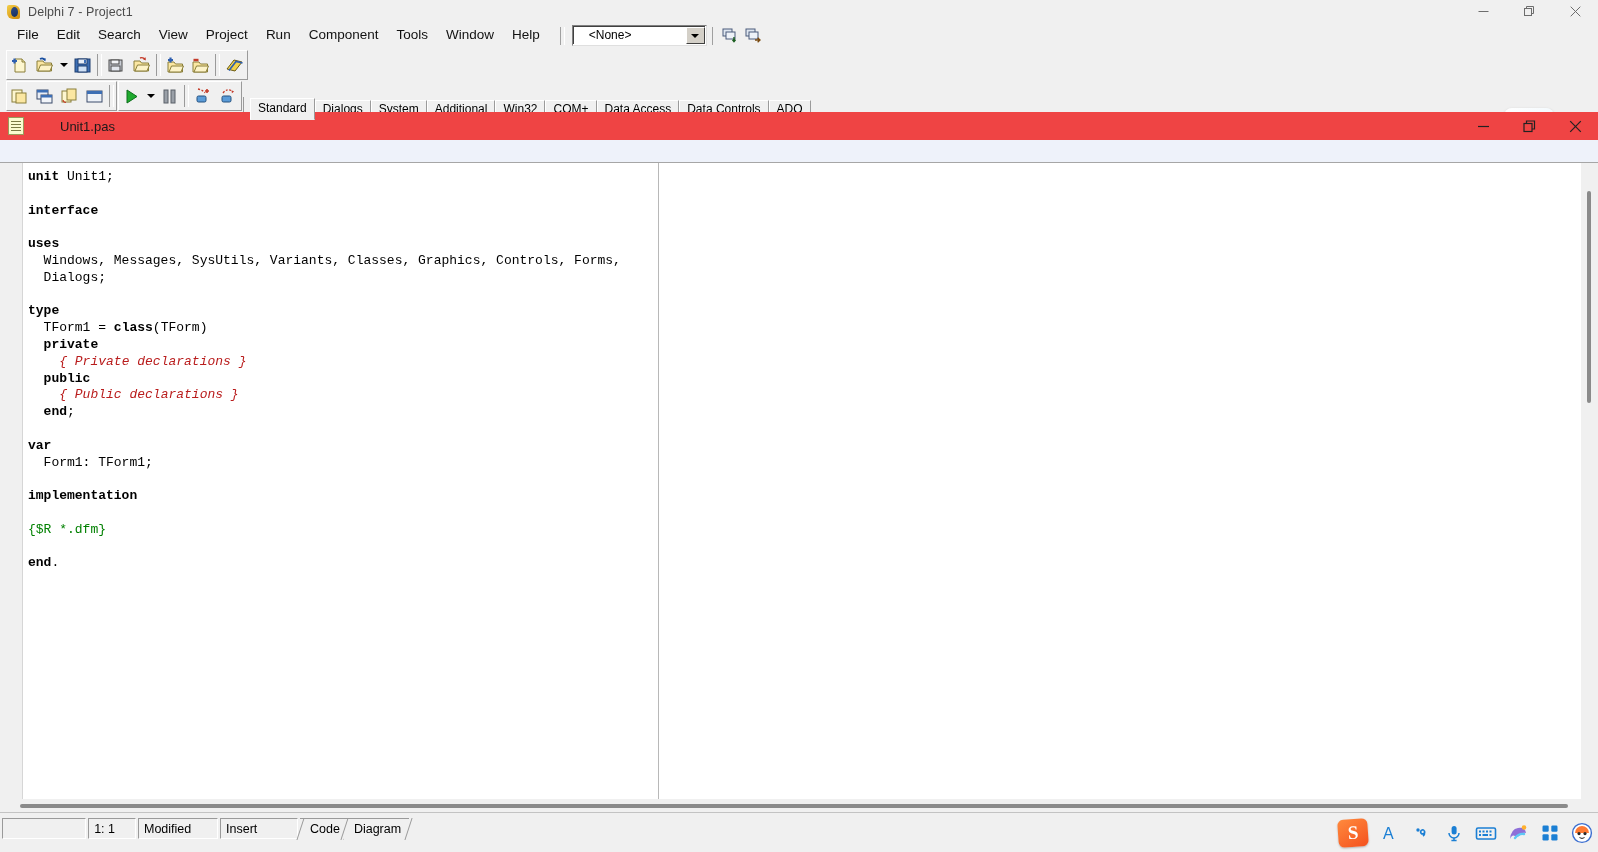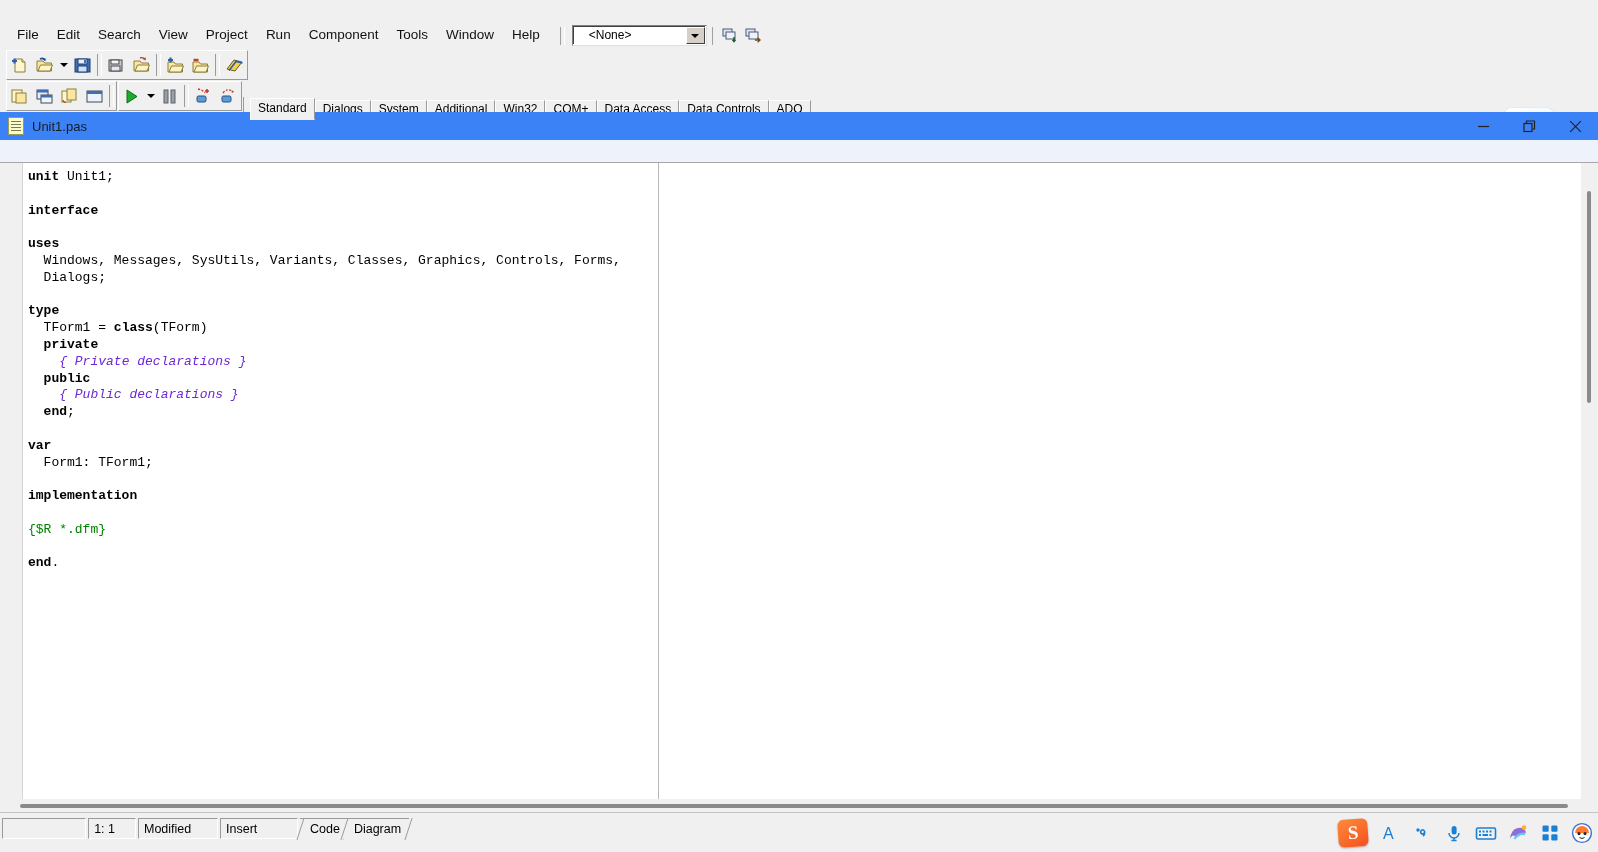--- a/index.html
+++ b/index.html
@@ -251,22 +251,22 @@
   .editor-window {
     position: absolute;
     left: 0; top: 112px;
     width: 1598px; height: 700px;
     background: #eef2fa;
   }
   .ed-titlebar {
     position: absolute;
     left: 0; top: 0;
     width: 1598px; height: 28px;
-    background: #3b82f6;
-    display: flex; align-items: center;
+    background: #ef4444;
+    display: flex; align-items: center; gap: 28px;
   }
   .ed-ticon {
     width: 14px; height: 16px;
     margin-left: 8px; margin-right: 8px;
     background: #fbfbd0;
     border: 1px solid #9a9a5a;
     position: relative;
     flex:0 0 auto;
   }
   .ed-ticon::before {
@@ -349,21 +349,21 @@
     position:absolute;
     left:28px; top:6px;
     width: 620px;
     font-family: "Liberation Mono", "DejaVu Sans Mono", monospace;
     font-size: 13px;
     line-height: 16.8px;
     white-space: pre;
     color: #000000;
   }
   .ed-code .kw { font-weight: bold; color:#000000; }
-  .ed-code .cm { color:#6d28d9; font-style: italic; }
+  .ed-code .cm { color:#b91c1c; font-style: italic; }
   .ed-code .dir { color:#008000; }
   .ed-code .pl { color:#000000; }
 
   .ed-vscroll {
     position:absolute;
     right:0; top:0;
     width:17px; height:649px;
     background:#f0f0f0;
   }
   .ed-vthumb {
@@ -467,20 +467,46 @@
     margin-right:2px;
   }
 </style>
 </head>
 <body>
 
 <div id="app">
 
   <div class="ide-window">
 
+    <div class="titlebar">
+      <span class="title-icon">
+        <span class="d1"></span>
+          <span class="d2"></span>
+      </span>
+      <span class="title-text">Delphi 7 - Project1</span>
+      <div class="wincontrols">
+        <div class="wc">
+          <svg width="11" height="11" viewBox="0 0 11 11">
+              <line x1="0.5" y1="5.5" x2="10.5" y2="5.5" stroke="currentColor" stroke-width="1"></line>
+            </svg>
+        </div>
+        <div class="wc">
+          <svg width="11" height="11" viewBox="0 0 11 11">
+              <rect x="0.5" y="2.5" width="7" height="7" fill="none" stroke="currentColor" stroke-width="1"></rect>
+              <polyline points="2.5,2.5 2.5,0.5 9.5,0.5 9.5,7.5 7.5,7.5" fill="none" stroke="currentColor" stroke-width="1"></polyline>
+            </svg>
+        </div>
+        <div class="wc close">
+          <svg width="11" height="11" viewBox="0 0 11 11">
+              <line x1="0.7" y1="0.7" x2="10.3" y2="10.3" stroke="currentColor" stroke-width="1"></line>
+              <line x1="10.3" y1="0.7" x2="0.7" y2="10.3" stroke="currentColor" stroke-width="1"></line>
+            </svg>
+        </div>
+      </div>
+    </div>
 
     <div class="menubar">
       <div style="width:8px"></div>
       <div class="menu-item">File</div>
       <div class="menu-item">Edit</div>
       <div class="menu-item">Search</div>
       <div class="menu-item">View</div>
       <div class="menu-item">Project</div>
       <div class="menu-item">Run</div>
       <div class="menu-item">Component</div>

